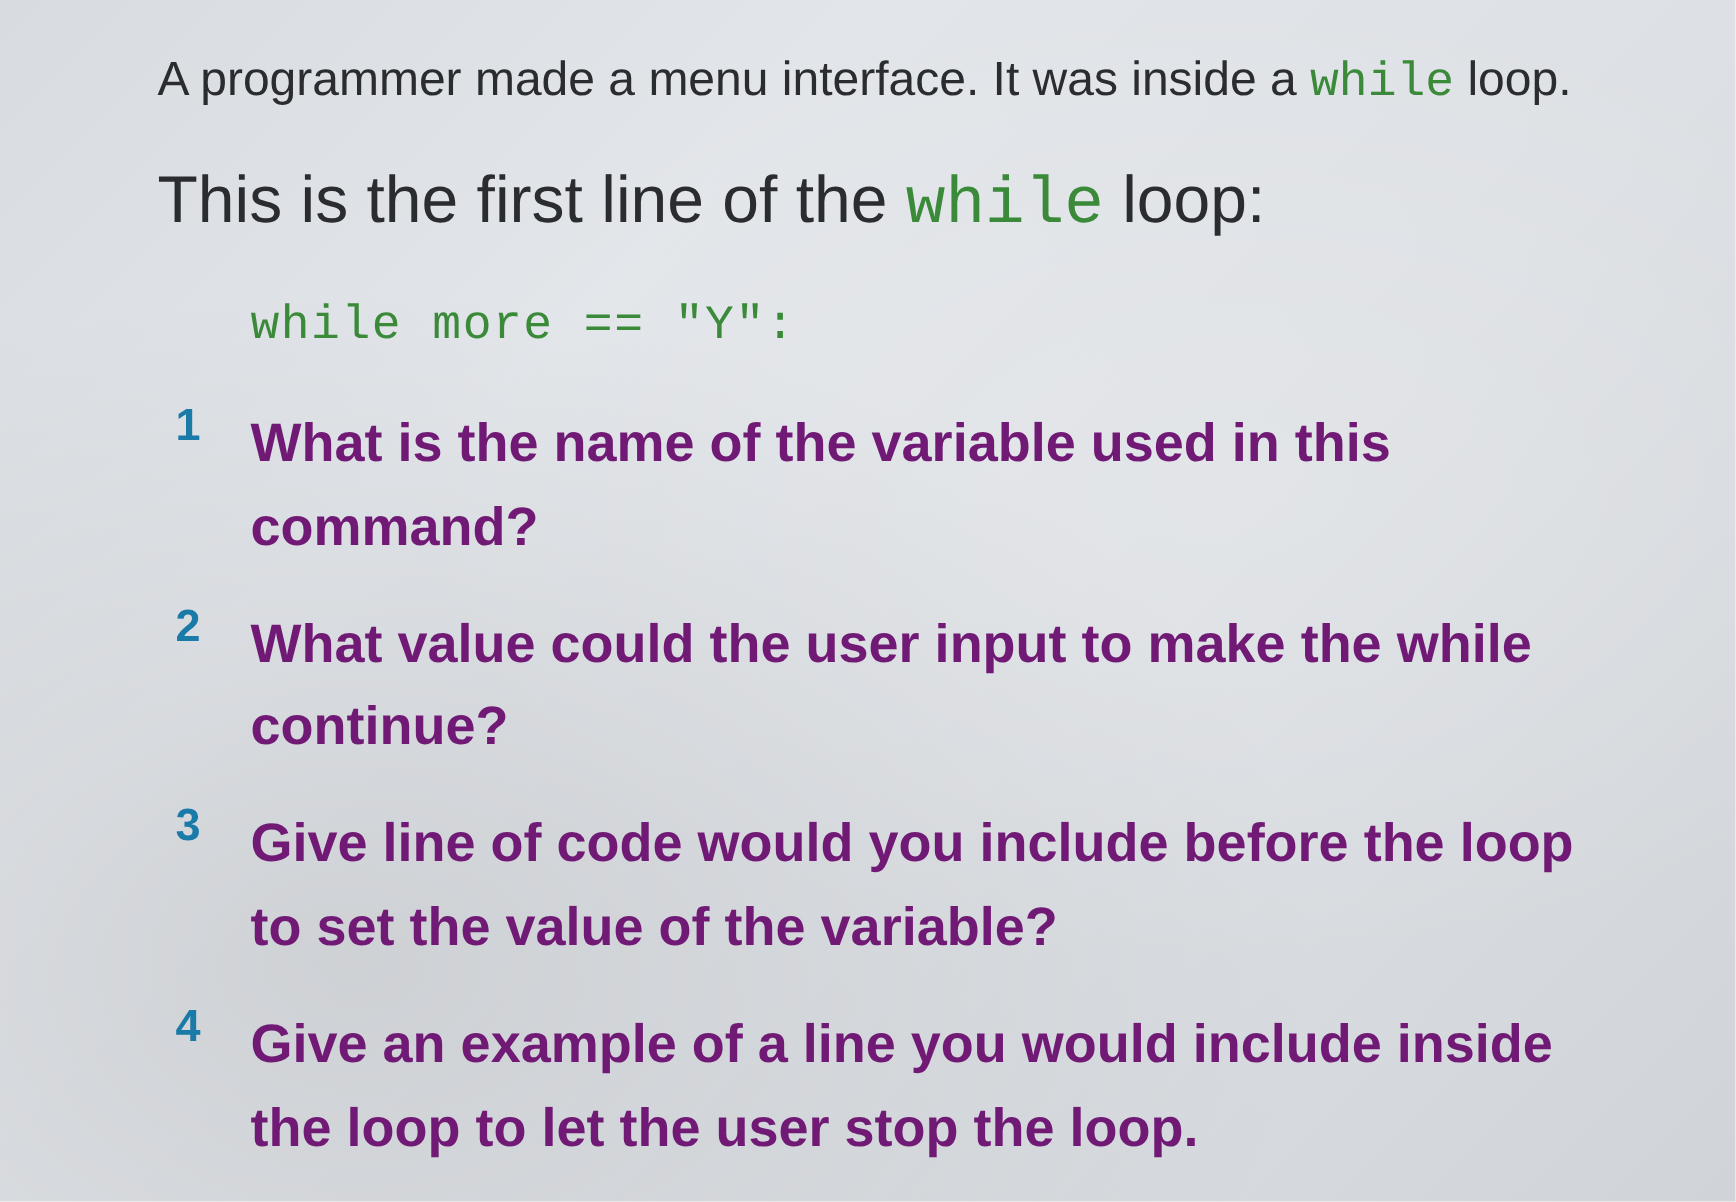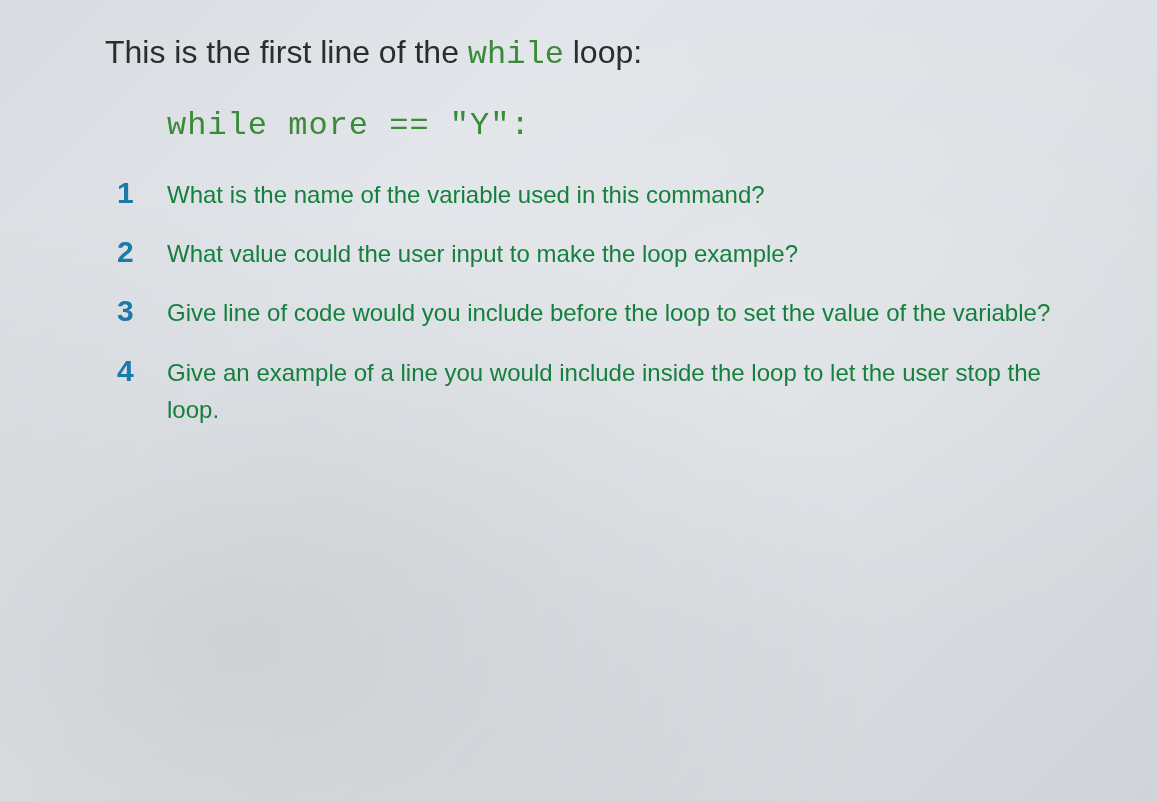--- a/index.html
+++ b/index.html
@@ -44,21 +44,21 @@
       font-weight: 400;
     }
     
     .code-inline {
       font-family: "Courier New", Courier, monospace;
       color: #3a8a3a;
       font-weight: 500;
     }
     
     .second-intro {
-      font-size: 32px;
+      font-size: 44px;
       line-height: 1.5;
       color: #2a2c30;
       margin-bottom: 28px;
       font-weight: 400;
     }
     
     .code-block {
       font-family: "Courier New", Courier, monospace;
       font-size: 32px;
       color: #3a8a3a;
@@ -82,47 +82,50 @@
     
     .question-number {
       color: #1a7aa8;
       font-weight: 700;
       font-size: 30px;
       min-width: 50px;
       flex-shrink: 0;
     }
     
     .question-text {
-      font-size: 24px;
+      font-size: 36px;
       line-height: 1.55;
-      color: #15803d;
-      font-weight: 400;
+      color: #701a75;
+      font-weight: 700;
       flex: 1;
     }
   </style>
 </head>
 <body>
 
 <div class="content">
 
+  <p class="intro-text">
+    <span>A programmer made a menu interface. It was inside a </span><span class="code-inline">while</span><span> loop.</span>
+  </p>
 
   <p class="second-intro">
     <span>This is the first line of the </span><span class="code-inline">while</span><span> loop:</span>
   </p>
 
   <div class="code-block">while more == "Y":</div>
 
   <ol class="question-list">
     <li class="question-item">
       <span class="question-number">1</span>
       <span class="question-text">What is the name of the variable used in this command?</span>
     </li>
     <li class="question-item">
       <span class="question-number">2</span>
-      <span class="question-text">What value could the user input to make the loop example?</span>
+      <span class="question-text">What value could the user input to make the while continue?</span>
     </li>
     <li class="question-item">
       <span class="question-number">3</span>
       <span class="question-text">Give line of code would you include before the loop to set the value of the variable?</span>
     </li>
     <li class="question-item">
       <span class="question-number">4</span>
       <span class="question-text">Give an example of a line you would include inside the loop to let the user stop the loop.</span>
     </li>
   </ol>

